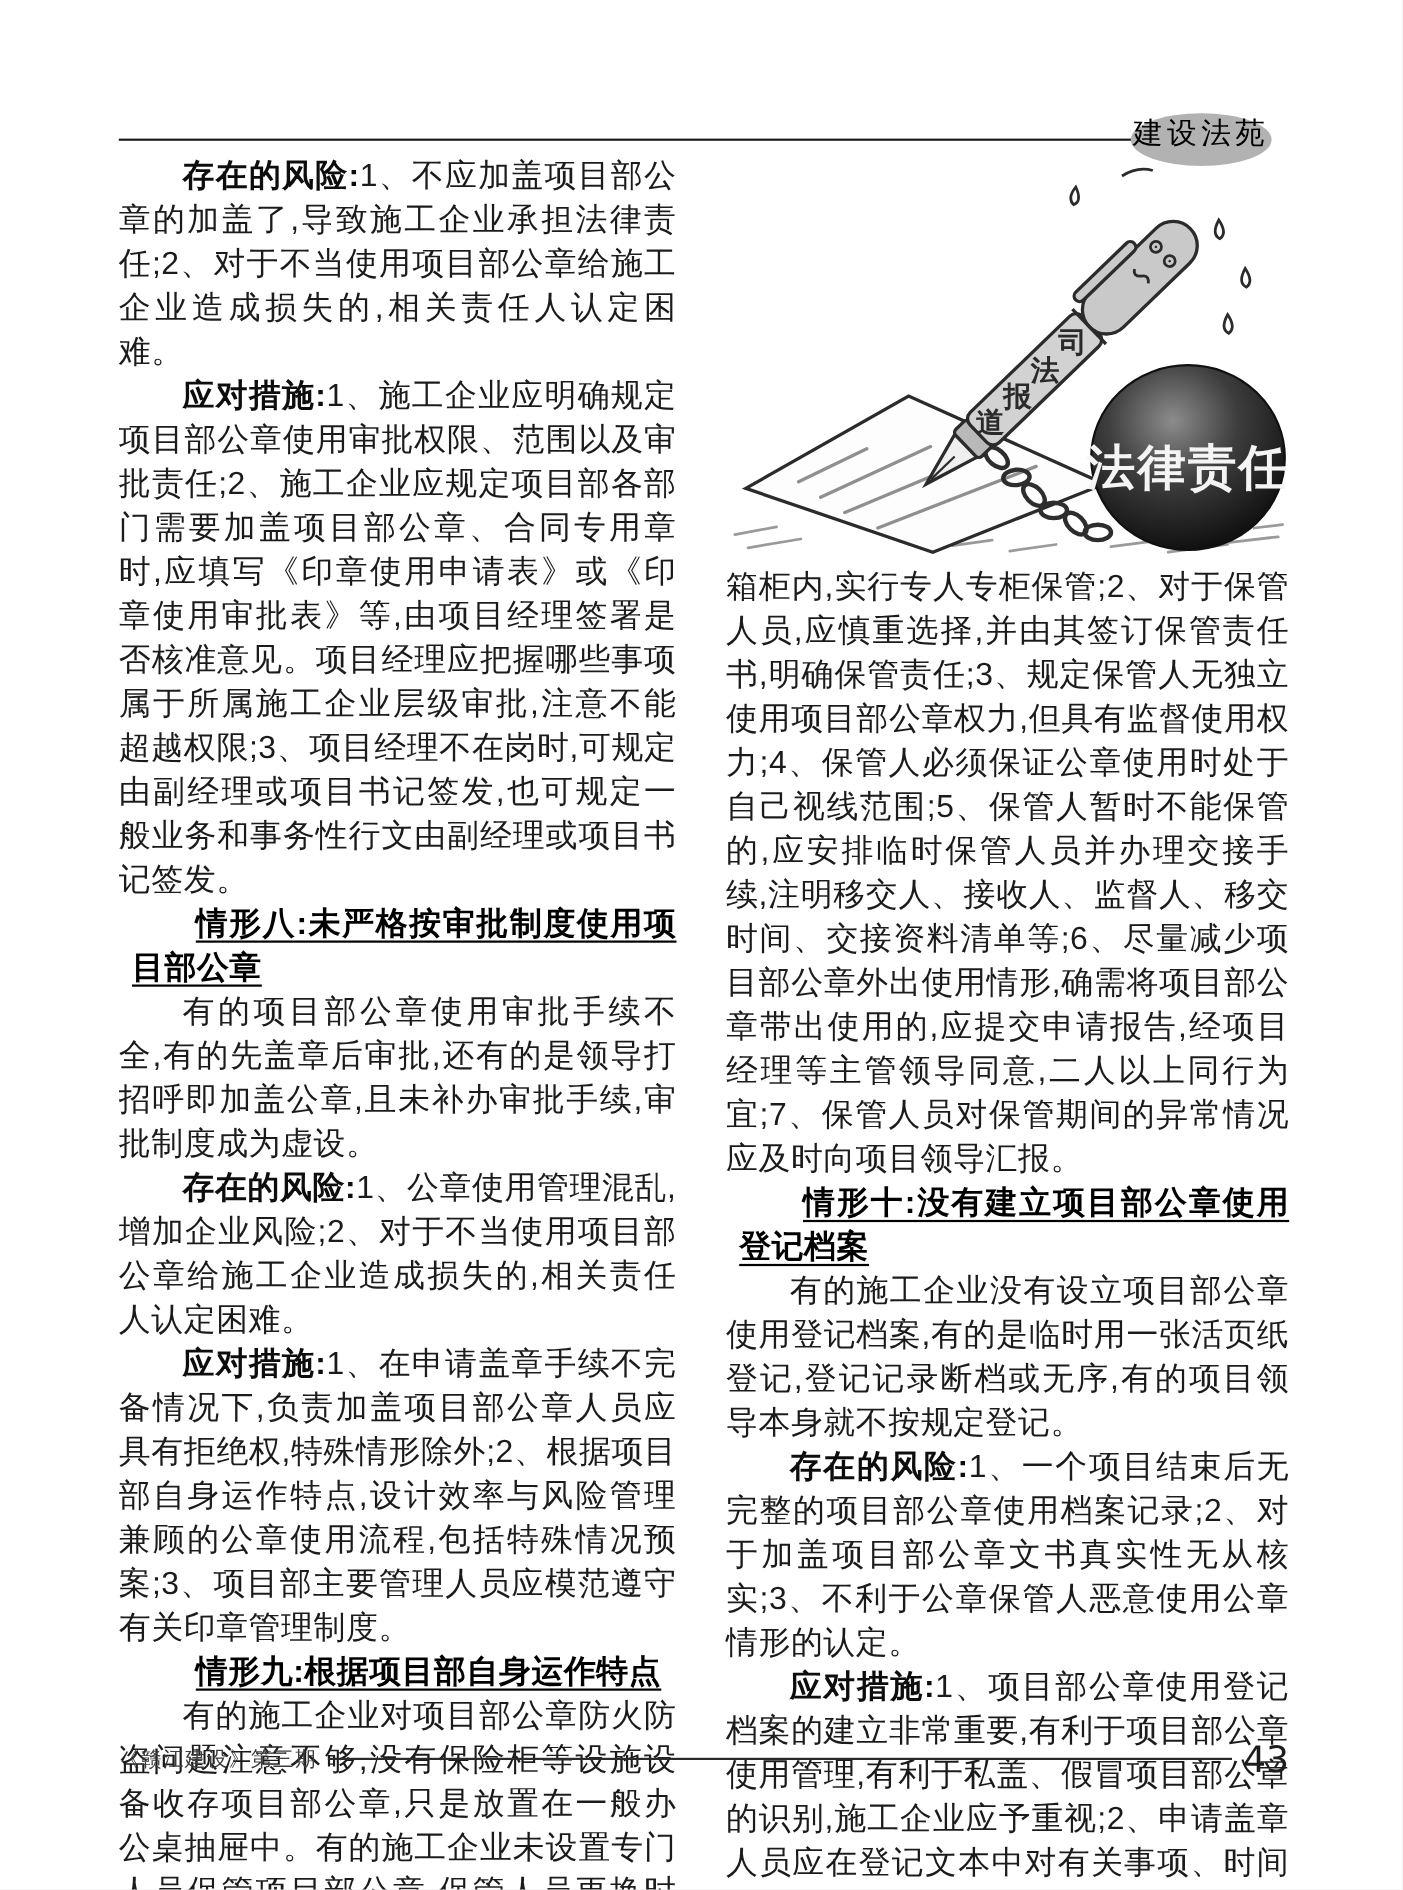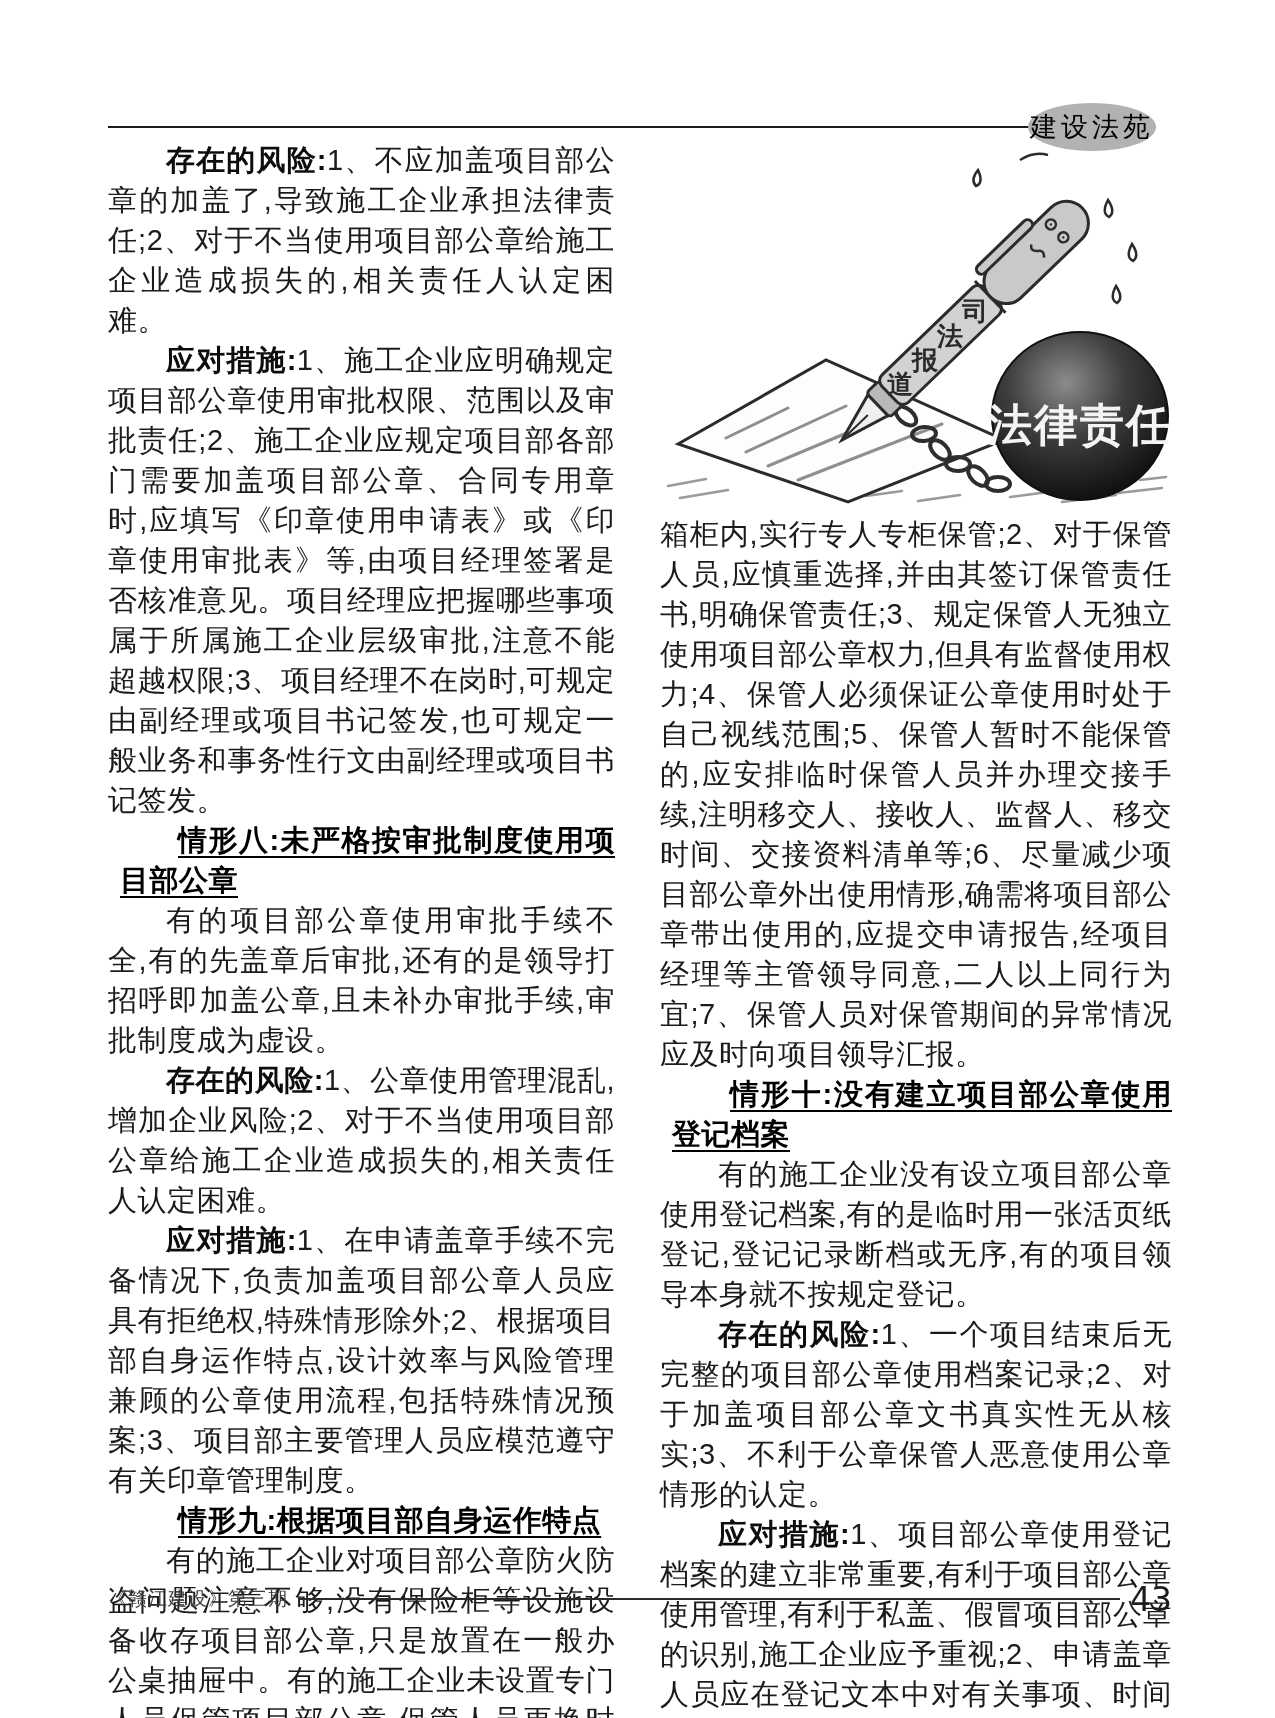--- a/index.html
+++ b/index.html
@@ -1,21 +1,21 @@
 <!DOCTYPE html>
 <html><head>
 <meta charset="utf-8">
 <style>
   html,body{margin:0;padding:0;background:#e8e8e8;}
   .page{position:relative;width:1275px;height:1718px;background:#ffffff;overflow:hidden;
         font-family:"Liberation Sans",sans-serif;}
   
   .header-rule{position:absolute;left:108px;top:126px;width:922px;height:2px;background:#1c1c1c;}
   .header-badge{position:absolute;left:1028px;top:103px;width:128px;height:48px;background:#b2b2b2;
-        border-radius:50%;display:flex;align-items:center;justify-content:center;}
+        border-radius:50%;display:flex;align-items:flex-start;justify-content:center;}
   .header-badge span{font-family:"DejaVu Serif",serif;font-size:27px;color:#000;letter-spacing:4px;}
   
   .col{position:absolute;width:507px;}
   #col-left{left:108px;top:140px;}
   .col-right-wrap{position:absolute;left:660px;top:148px;width:512px;}
   #col-right-text{width:512px;}
   .para{margin:0;font-size:29px;line-height:40px;color:#1b1b1b;text-align:justify;
         text-indent:2em;letter-spacing:0.5px;}
   .para.noindent{text-indent:0;}
   .para b{font-weight:bold;color:#0d0d0d;}

